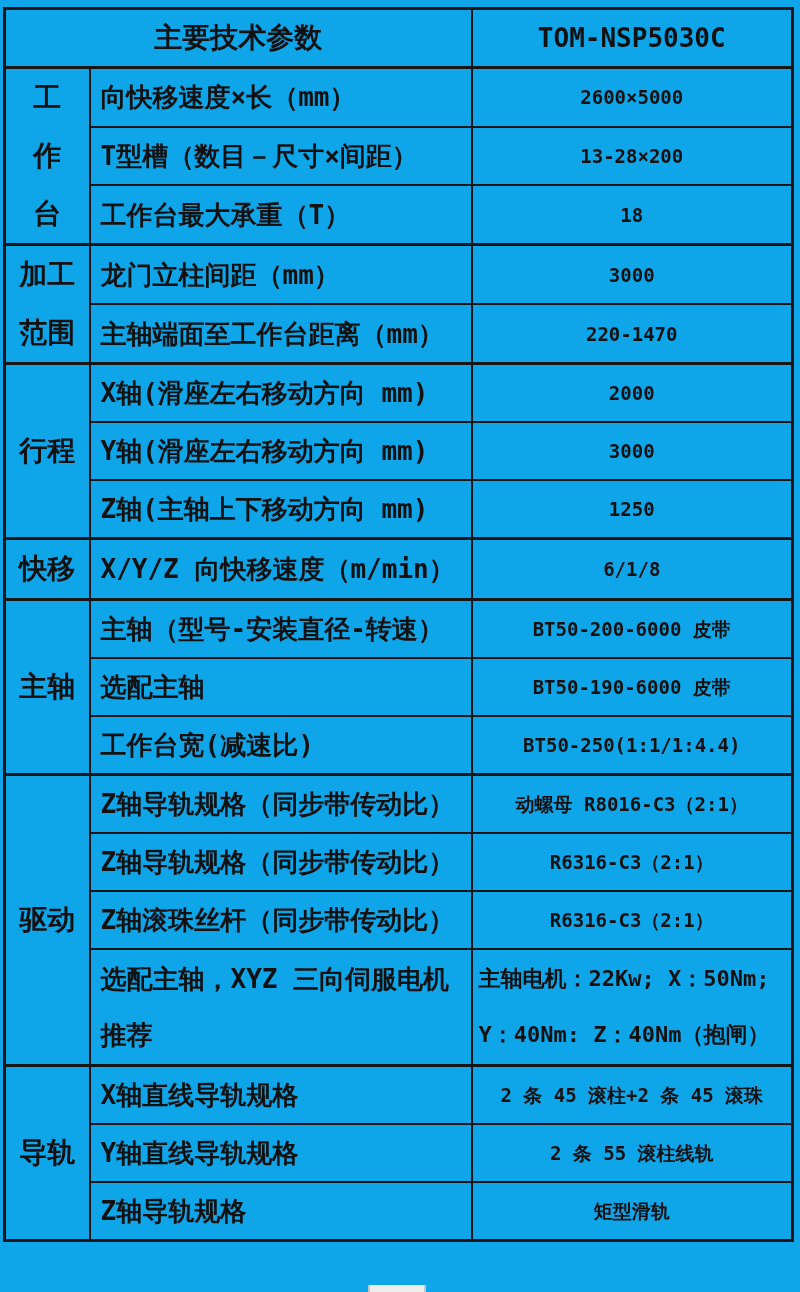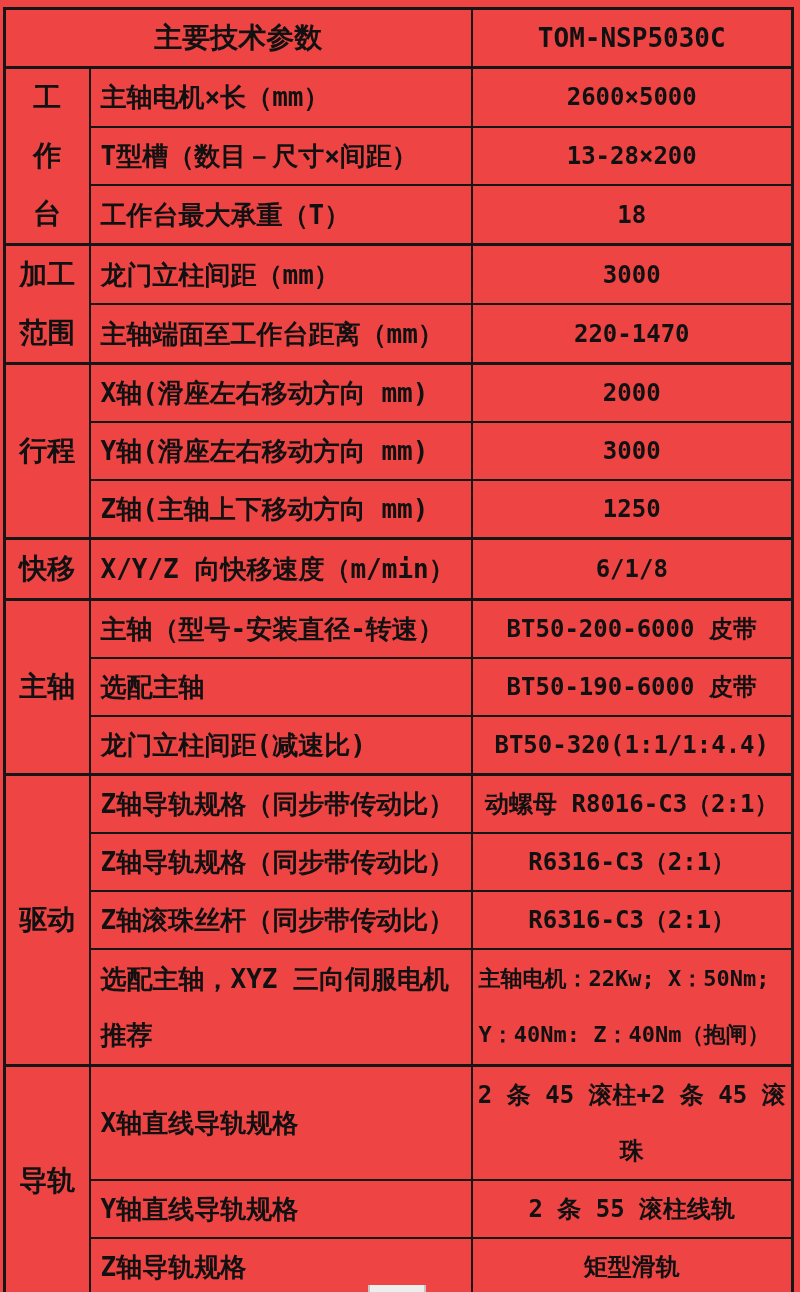--- a/index.html
+++ b/index.html
@@ -4,21 +4,21 @@
 <style>
   html, body {
     margin: 0;
     padding: 0;
     background: #ffffff;
   }
   .page {
     position: relative;
     width: 800px;
     height: 1292px;
-    background: #ef4444;
+    background: #0ea5e9;
     overflow: hidden;
     font-family: "DejaVu Sans Mono", "Liberation Mono", monospace;
     font-weight: bold;
     color: #111111;
   }
   table.spec {
     position: absolute;
     left: 3px;
     top: 7px;
     border-collapse: collapse;
@@ -51,21 +51,21 @@
     white-space: pre-line;
   }
   td.l {
     text-align: left;
     font-size: 26px;
     line-height: 56px;
     padding: 0 10px;
   }
   td.v {
     text-align: center;
-    font-size: 24px;
+    font-size: 19px;
     line-height: 56px;
     padding: 0 2px;
   }
   td.v.vleft {
     text-align: left;
     font-size: 22px;
     padding: 0 6px;
   }
   .artifact {
     position: absolute;
@@ -93,21 +93,21 @@
     <tbody>
         <tr class="hd">
       <td class="hcell" colspan="2">主要技术参数</td>
       <td class="hcell hmodel">TOM-NSP5030C</td>
     </tr>
 
     <tr class="r gb">
       <td class="g" rowspan="3">工
 作
 台</td>
-      <td class="l">主轴电机×长（mm）</td>
+      <td class="l">向快移速度×长（mm）</td>
       <td class="v">2600×5000</td>
     </tr>
     <tr class="r">
       <td class="l">T型槽（数目－尺寸×间距）</td>
       <td class="v">13-28×200</td>
     </tr>
     <tr class="r">
       <td class="l">工作台最大承重（T）</td>
       <td class="v">18</td>
     </tr>
@@ -146,22 +146,22 @@
     <tr class="r gb">
       <td class="g" rowspan="3">主轴</td>
       <td class="l">主轴（型号-安装直径-转速）</td>
       <td class="v">BT50-200-6000 皮带</td>
     </tr>
     <tr class="r">
       <td class="l">选配主轴</td>
       <td class="v">BT50-190-6000 皮带</td>
     </tr>
     <tr class="r">
-      <td class="l">龙门立柱间距(减速比)</td>
-      <td class="v">BT50-320(1:1/1:4.4)</td>
+      <td class="l">工作台宽(减速比)</td>
+      <td class="v">BT50-250(1:1/1:4.4)</td>
     </tr>
 
     <tr class="r gb">
       <td class="g" rowspan="4">驱动</td>
       <td class="l">Z轴导轨规格（同步带传动比）</td>
       <td class="v">动螺母 R8016-C3（2:1）</td>
     </tr>
     <tr class="r">
       <td class="l">Z轴导轨规格（同步带传动比）</td>
       <td class="v">R6316-C3（2:1）</td>

